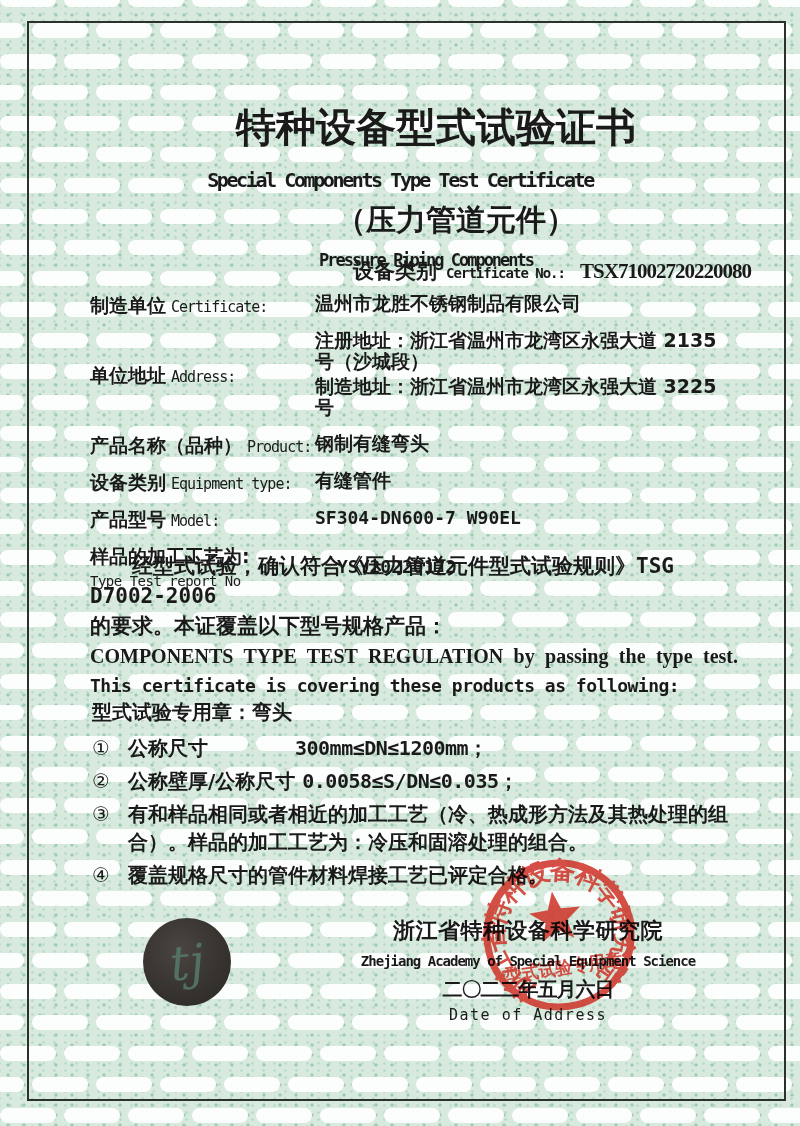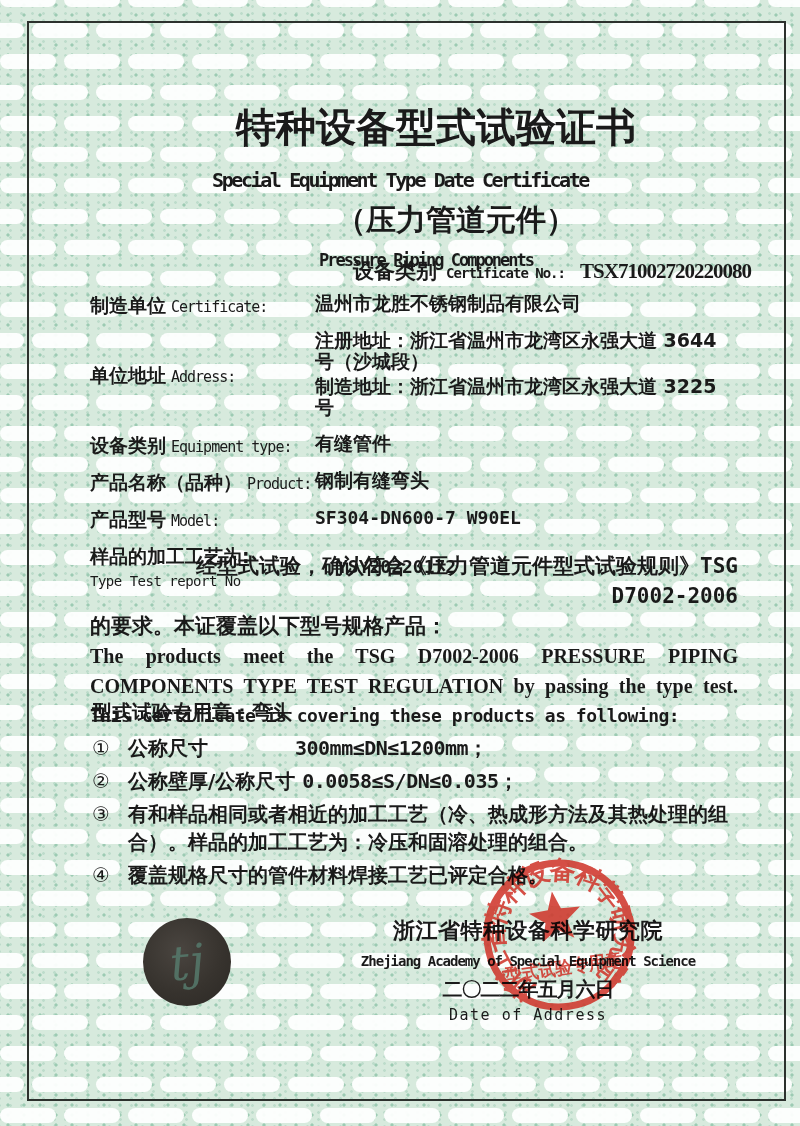--- a/index.html
+++ b/index.html
@@ -24,21 +24,21 @@
   .pill{
     position:absolute;width:56px;height:15px;border-radius:8px;
     background:rgba(255,255,255,.93);
   }
   .frame{
     position:absolute;left:27px;top:21px;width:759px;height:1080px;
     border:2px solid #2c312d;z-index:1;box-sizing:border-box;
   }
   .content{position:absolute;inset:0;z-index:2;}
 
-  .mixed{font-family:"DejaVu Sans Mono","Liberation Mono","DejaVu Sans",sans-serif;text-align:right;}
+  .mixed{font-family:"DejaVu Sans Mono","Liberation Mono","DejaVu Sans",sans-serif;}
   .mono{font-family:"DejaVu Sans Mono","Liberation Mono",monospace;}
 
   
   .title-block{position:absolute;top:100px;left:0;width:100%;text-align:center;}
   .t-cn{font-size:40px;font-weight:800;letter-spacing:0;transform:translateX(36px);}
   .t-en{font-size:20px;font-weight:700;letter-spacing:-2.4px;margin-top:13px;}
   .t-cn2{font-size:30px;font-weight:700;margin-top:8px;transform:translateX(56px);}
   .t-en2{font-size:17px;font-weight:700;letter-spacing:-2px;margin-top:9px;transform:translateX(26px);}
 
   
@@ -582,21 +582,21 @@
       <div class="pill" style="left: 640px; top: 1108px;"></div>
       <div class="pill" style="left: 704px; top: 1108px;"></div>
       <div class="pill" style="left: 768px; top: 1108px;"></div>
     </div>
   <div class="frame"></div>
 
   <div class="content">
 
     <div class="title-block">
       <div class="t-cn">特种设备型式试验证书</div>
-      <div class="t-en mono">Special Equipment Type Date Certificate</div>
+      <div class="t-en mono">Special Components Type Test Certificate</div>
       <div class="t-cn2">（压力管道元件）</div>
       <div class="t-en2 mono">Pressure Piping Components</div>
     </div>
 
     <div class="certno">
       <span class="cn">设备类别</span>
       <span class="en mono">Certificate No.:</span>
       <span class="val">TSX71002720220080</span>
     </div>
 
@@ -607,37 +607,37 @@
           <span class="cn">制造单位</span><span class="en mono">Certificate:</span>
         </div>
         <div class="fvalue">温州市龙胜不锈钢制品有限公司</div>
       </div>
 
       <div class="frow center">
         <div class="flabel">
           <span class="cn">单位地址</span><span class="en mono">Address:</span>
         </div>
         <div class="fvalue">
-          <div class="vline">注册地址：浙江省温州市龙湾区永强大道 3644 号（沙城段）</div>
+          <div class="vline">注册地址：浙江省温州市龙湾区永强大道 2135 号（沙城段）</div>
           <div class="vline">制造地址：浙江省温州市龙湾区永强大道 3225 号</div>
         </div>
+      </div>
+
+      <div class="frow" style="margin-top:4px;">
+        <div class="flabel">
+          <span class="cn">产品名称（品种）</span><span class="en mono">Product:</span>
+        </div>
+        <div class="fvalue">钢制有缝弯头</div>
       </div>
 
       <div class="frow" style="margin-top:6px;">
         <div class="flabel">
           <span class="cn">设备类别</span><span class="en mono">Equipment type:</span>
         </div>
         <div class="fvalue">有缝管件</div>
-      </div>
-
-      <div class="frow" style="margin-top:4px;">
-        <div class="flabel">
-          <span class="cn">产品名称（品种）</span><span class="en mono">Product:</span>
-        </div>
-        <div class="fvalue">钢制有缝弯头</div>
       </div>
 
       <div class="frow" style="margin-top:3px;">
         <div class="flabel">
           <span class="cn">产品型号</span><span class="en mono">Model:</span>
         </div>
         <div class="fvalue latin mixed">SF304-DN600-7 W90EL</div>
       </div>
 
       <div class="frow center">
@@ -646,21 +646,20 @@
           <span class="en2 mono">Type Test report No</span>
         </div>
         <div class="fvalue latin mixed rpt-val">YSY20220172</div>
       </div>
 
     </div>
 
     <div class="statement">
       <div class="s-cn indent mixed">经型式试验，确认符合《压力管道元件型式试验规则》TSG D7002-2006</div>
       <div class="s-cn">的要求。本证覆盖以下型号规格产品：</div>
-      <div class="s-en">The products meet the TSG D7002-2006 PRESSURE PIPING</div>
       <div class="s-en">COMPONENTS TYPE TEST REGULATION by passing the type test.</div>
       <div class="s-mono mono">This certificate is covering these products as following:</div>
     </div>
 
     <div class="products">
       <div class="p-head">型式试验专用章：弯头</div>
 
       <div class="p-item">
         <span class="p-num">①</span>
         <span class="p-name">公称尺寸</span>

